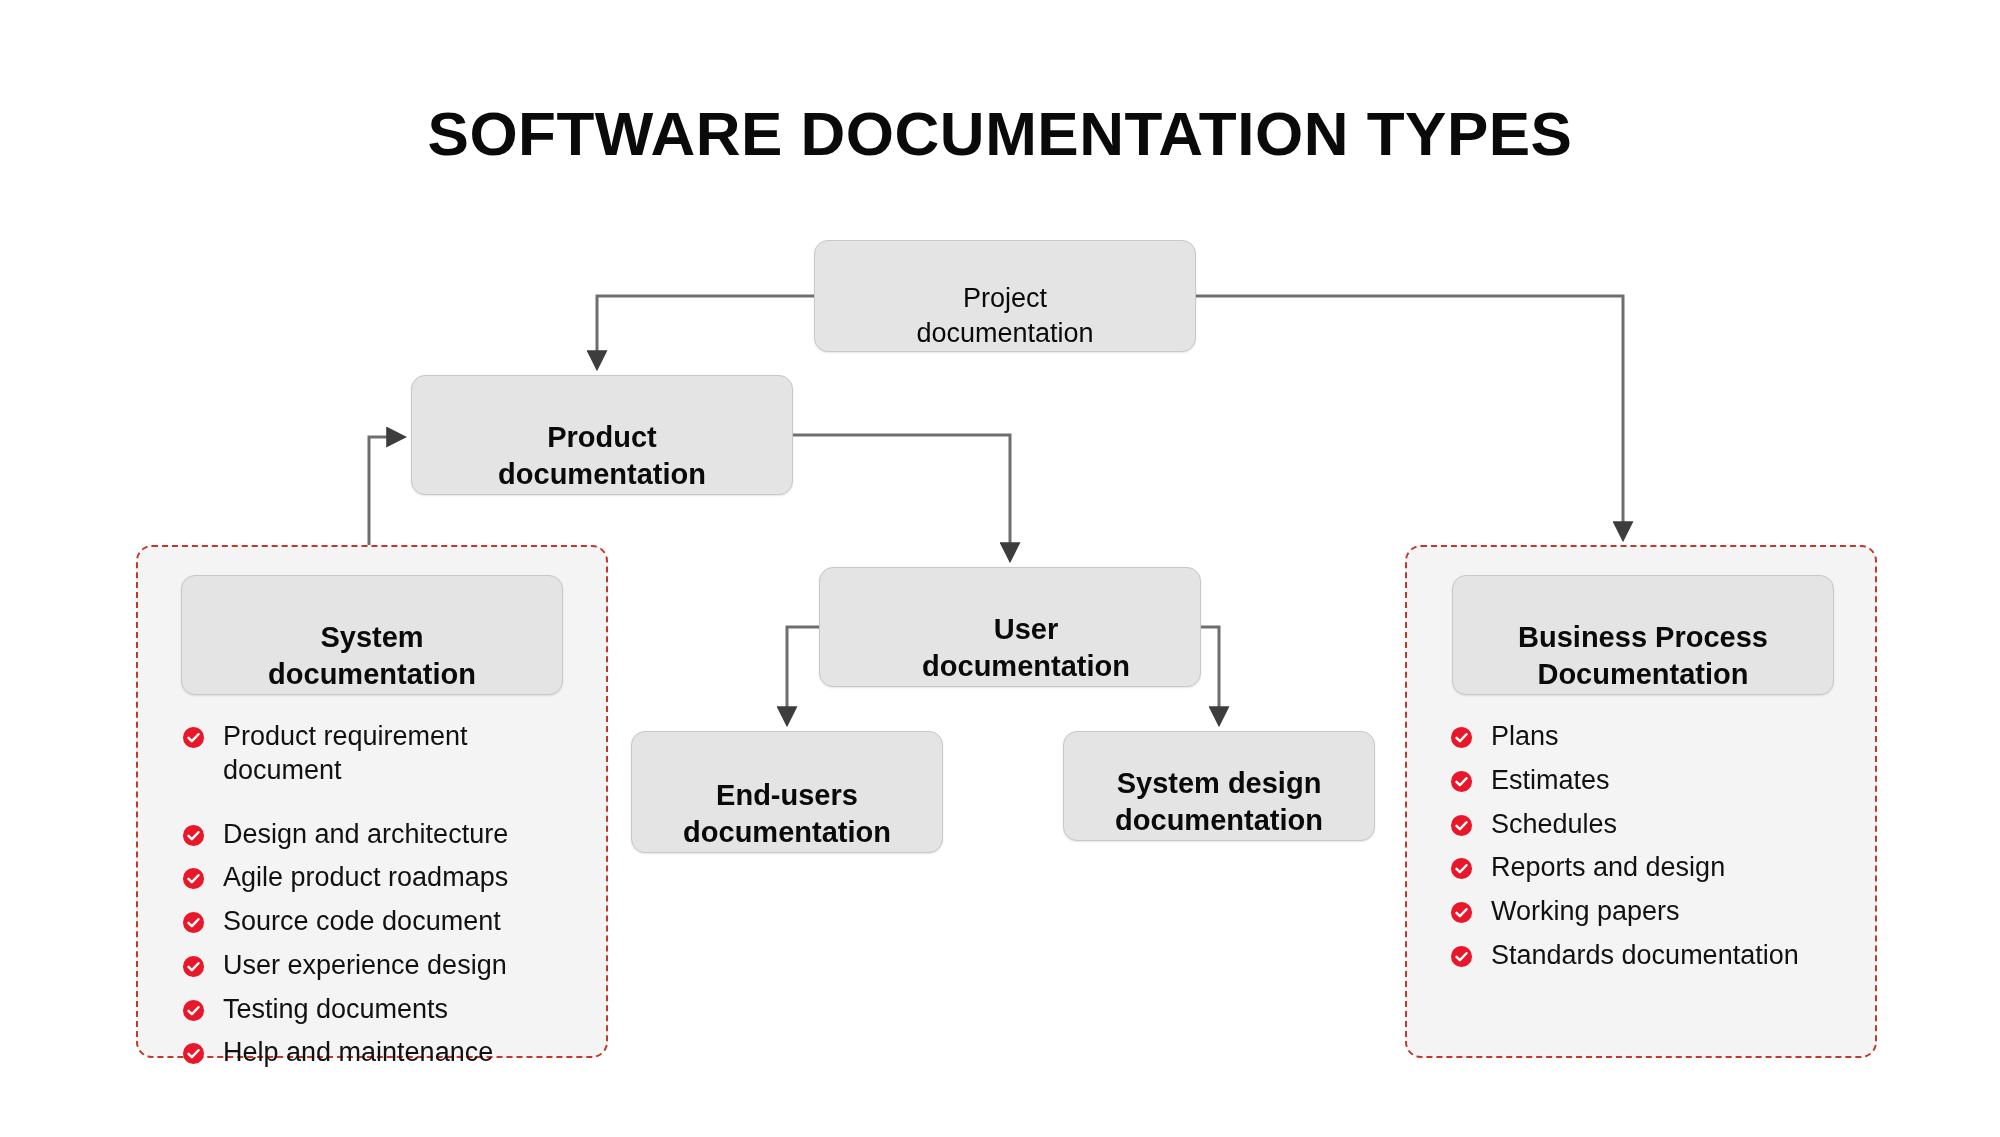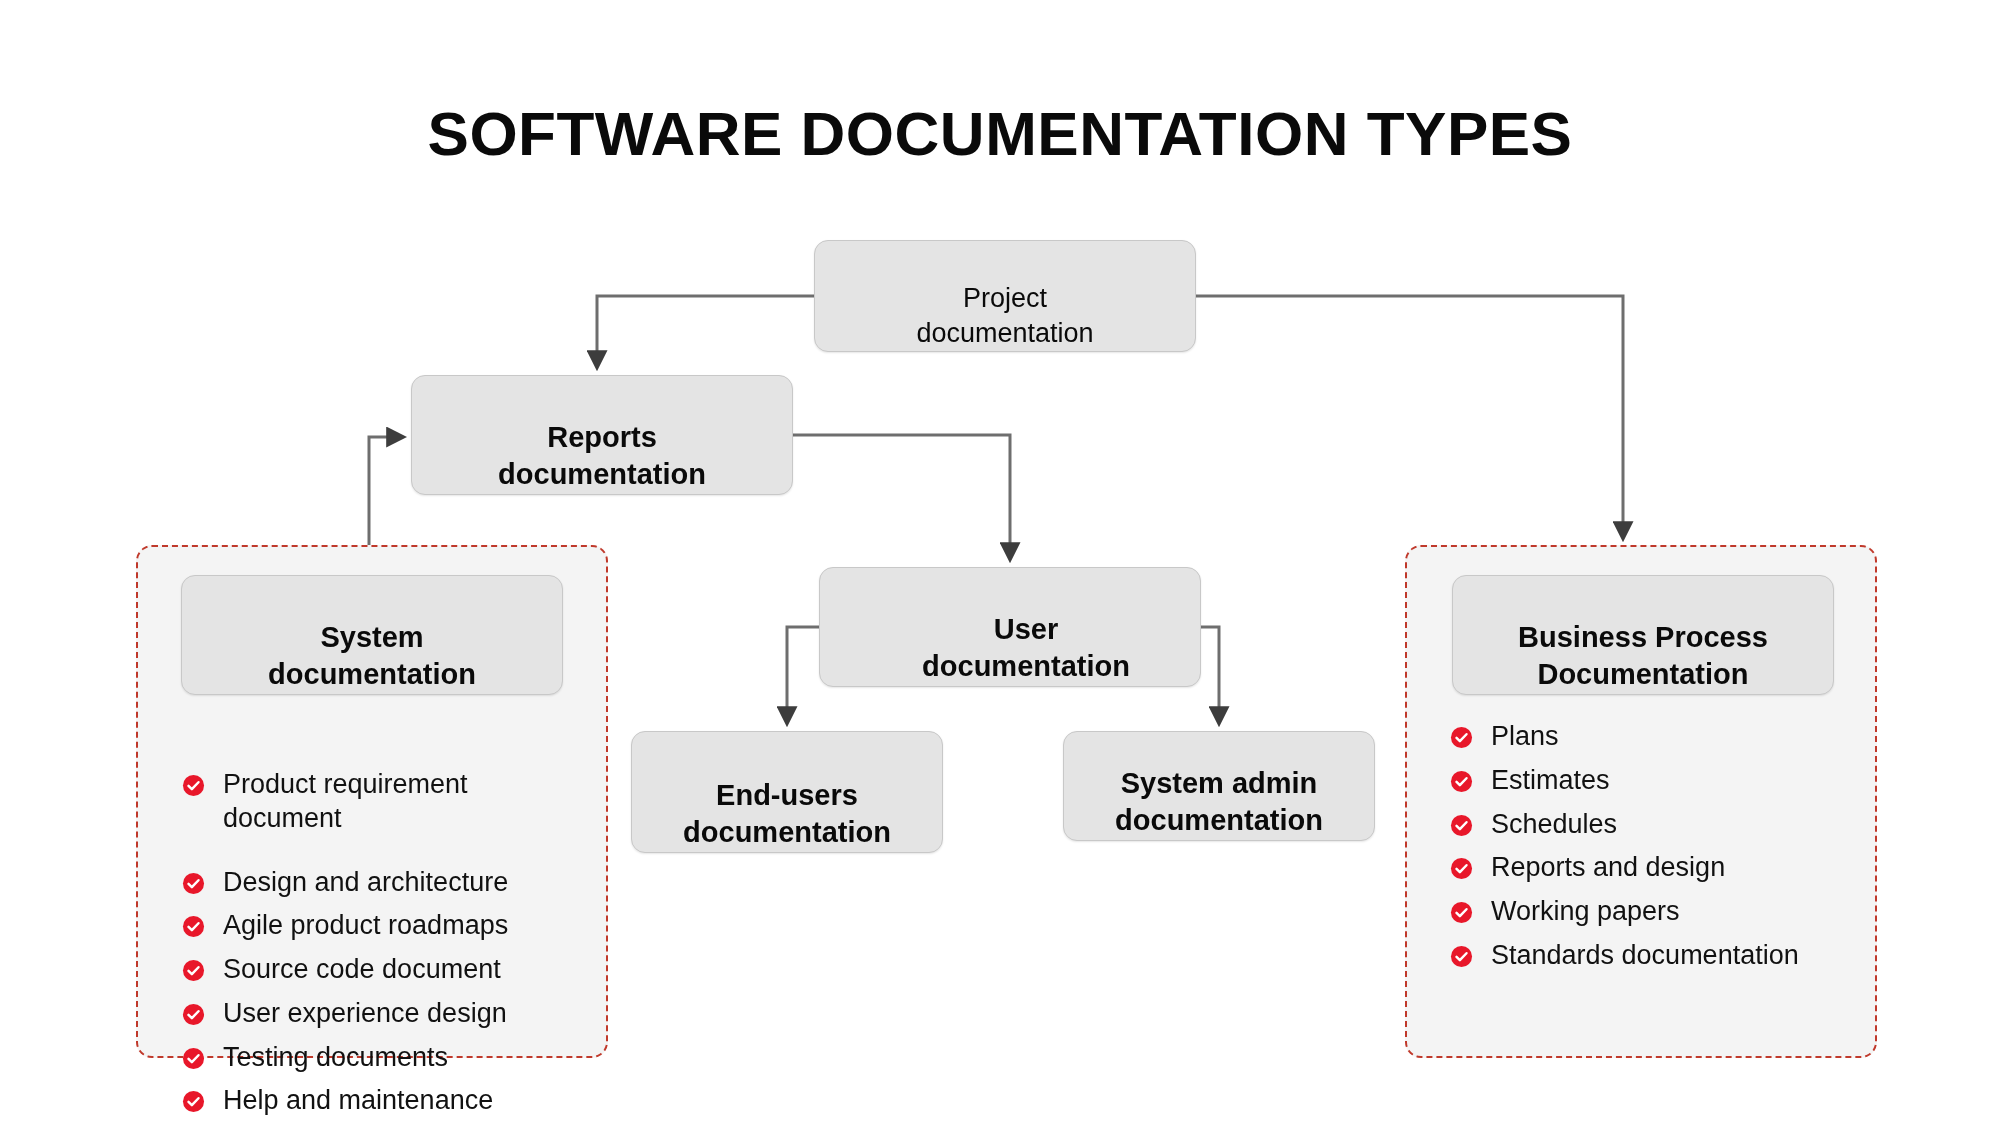--- a/index.html
+++ b/index.html
@@ -82,21 +82,21 @@
     list-style: none;
   }
   #list-left  { left: 182px;  top: 720px; width: 410px; }
   #list-right { left: 1450px; top: 720px; width: 410px; }
 
   .bullet-item {
     display: flex;
     align-items: flex-start;
     margin-bottom: 10px;
   }
-  .bullet-item.gap-after { margin-bottom: 30px; margin-top: 48px; }
+  .bullet-item.gap-after { margin-bottom: 30px; }
 
   .check-icon {
     flex: 0 0 auto;
     width: 23px;
     height: 23px;
     margin-top: 6px;
     margin-right: 18px;
   }
   .check-icon svg { display: block; width: 23px; height: 23px; }
 
@@ -135,41 +135,41 @@
   </svg>
 
   <div id="panel-left" class="panel"></div>
   <div id="panel-right" class="panel"></div>
 
   <div id="node-project" class="node regular">
     <span class="label"><span>Project</span><br><span>documentation</span></span>
   </div>
 
   <div id="node-product" class="node bold">
-    <span class="label"><span>Reports</span><br><span>documentation</span></span>
+    <span class="label"><span>Product</span><br><span>documentation</span></span>
   </div>
 
   <div id="node-user" class="node bold">
     <span class="label"><span>User</span><br><span>documentation</span></span>
   </div>
 
   <div id="node-system" class="node bold">
     <span class="label"><span>System</span><br><span>documentation</span></span>
   </div>
 
   <div id="node-business" class="node bold">
     <span class="label"><span>Business Process</span><br><span>Documentation</span></span>
   </div>
 
   <div id="node-endusers" class="node bold">
     <span class="label"><span>End-users</span><br><span>documentation</span></span>
   </div>
 
   <div id="node-sysadmin" class="node bold">
-    <span class="label"><span>System admin</span><br><span>documentation</span></span>
+    <span class="label"><span>System design</span><br><span>documentation</span></span>
   </div>
 
   <ul id="list-left" class="bullet-list">
     <li class="bullet-item gap-after">
       <span class="check-icon">
         <svg viewBox="0 0 24 24">
             <circle cx="12" cy="12" r="11" fill="#e8172a"></circle>
             <path d="M6.8 12.4 L10.3 15.8 L17.2 8.6" fill="none" stroke="#ffffff" stroke-width="2.6" stroke-linecap="round" stroke-linejoin="round"></path>
           </svg>
       </span>

